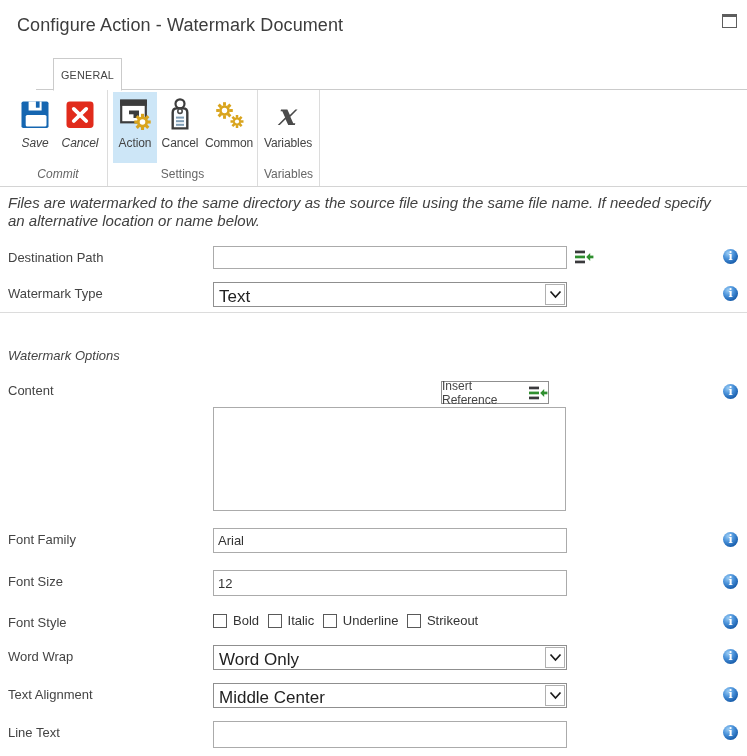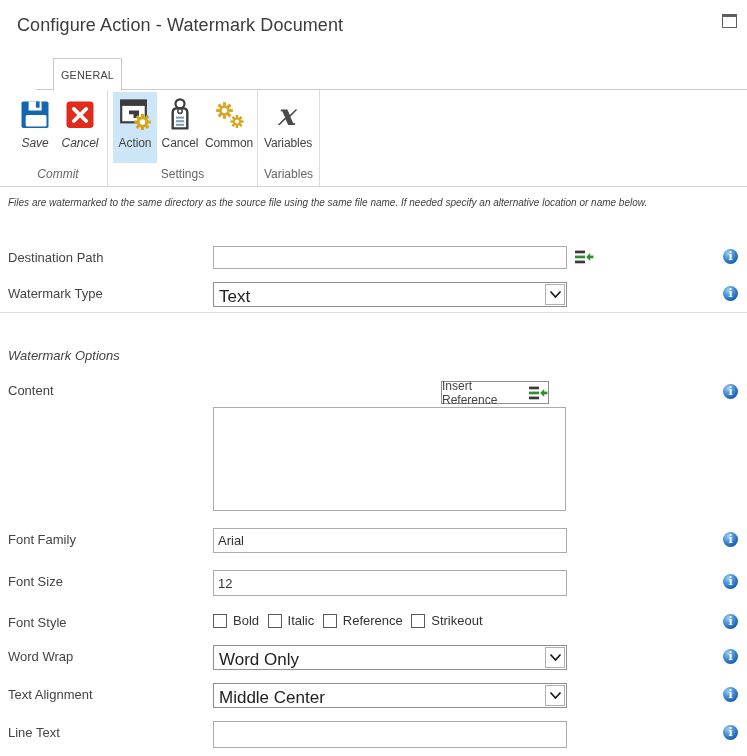--- a/index.html
+++ b/index.html
@@ -27,21 +27,21 @@
   .rbtn.selected { background:#cde6f7; }
   .rbtn .icon { width:32px; height:32px; display:flex; align-items:flex-start; justify-content:center; }
   .rbtn .icon.pad3 svg { margin-top:3px; }
   .rbtn .blabel { margin-top:6px; font-size:12px; letter-spacing:-0.1px; color:#444; white-space:nowrap; }
   .glabel { position:absolute; bottom:5px; left:0; right:0; text-align:center; font-size:12px; color:#666; }
 
   .varx { font-family:"DejaVu Serif", serif; font-style:italic; font-weight:bold;
           font-size:30px; color:#4a4a4a; line-height:34px; transform:skewX(-4deg); display:inline-block; }
 
   
-  .desc { position:absolute; left:8px; top:194px; width:706px; font-size:10px; font-style:italic;
+  .desc { position:absolute; left:8px; top:194px; width:706px; font-size:15px; font-style:italic;
           color:#414141; line-height:18px; }
 
   
   .frow { position:absolute; left:0; width:747px; }
   .flabel { position:absolute; left:8px; top:4px; font-size:13px; color:#444; white-space:nowrap; }
   .tinput { position:absolute; left:213px; top:0; width:354px; height:23px; border:1px solid #ababab;
             background:#fff; font-family:"Liberation Sans", sans-serif; font-size:13px; color:#333; padding:4px 4px; outline:none; }
   .infoico { position:absolute; left:723px; width:15px; height:15px; border-radius:50%;
              background:radial-gradient(circle at 35% 28%, #9bcdf5 0%, #4a92da 38%, #1459a8 78%, #0b4182 100%);
              color:#fff; font-family:"DejaVu Serif", serif; font-size:11px; font-weight:bold;
@@ -266,21 +266,21 @@
 </div>
 
 <div class="frow" style="top:611px;">
   <span class="flabel">Font Style</span>
   <div class="cbgroup">
     <span class="cbox"></span>
     <span class="cblabel">Bold</span>
     <span class="cbox"></span>
     <span class="cblabel">Italic</span>
     <span class="cbox"></span>
-    <span class="cblabel">Reference</span>
+    <span class="cblabel">Underline</span>
     <span class="cbox"></span>
     <span class="cblabel">Strikeout</span>
   </div>
   <span class="infoico" style="top:3px;">i</span>
 </div>
 
 <div class="frow" style="top:645px;">
   <span class="flabel">Word Wrap</span>
   <div class="fselect">
     <span class="seltext">Word Only</span>

